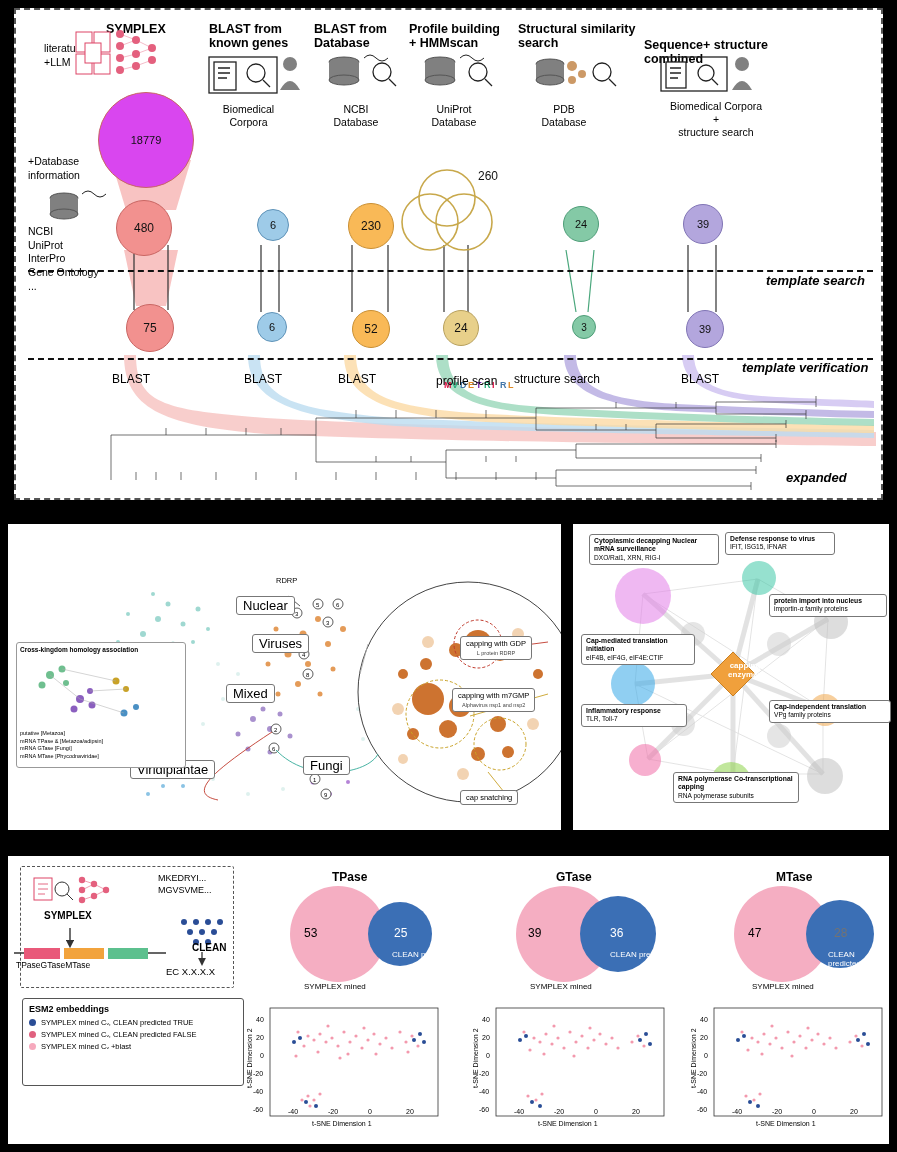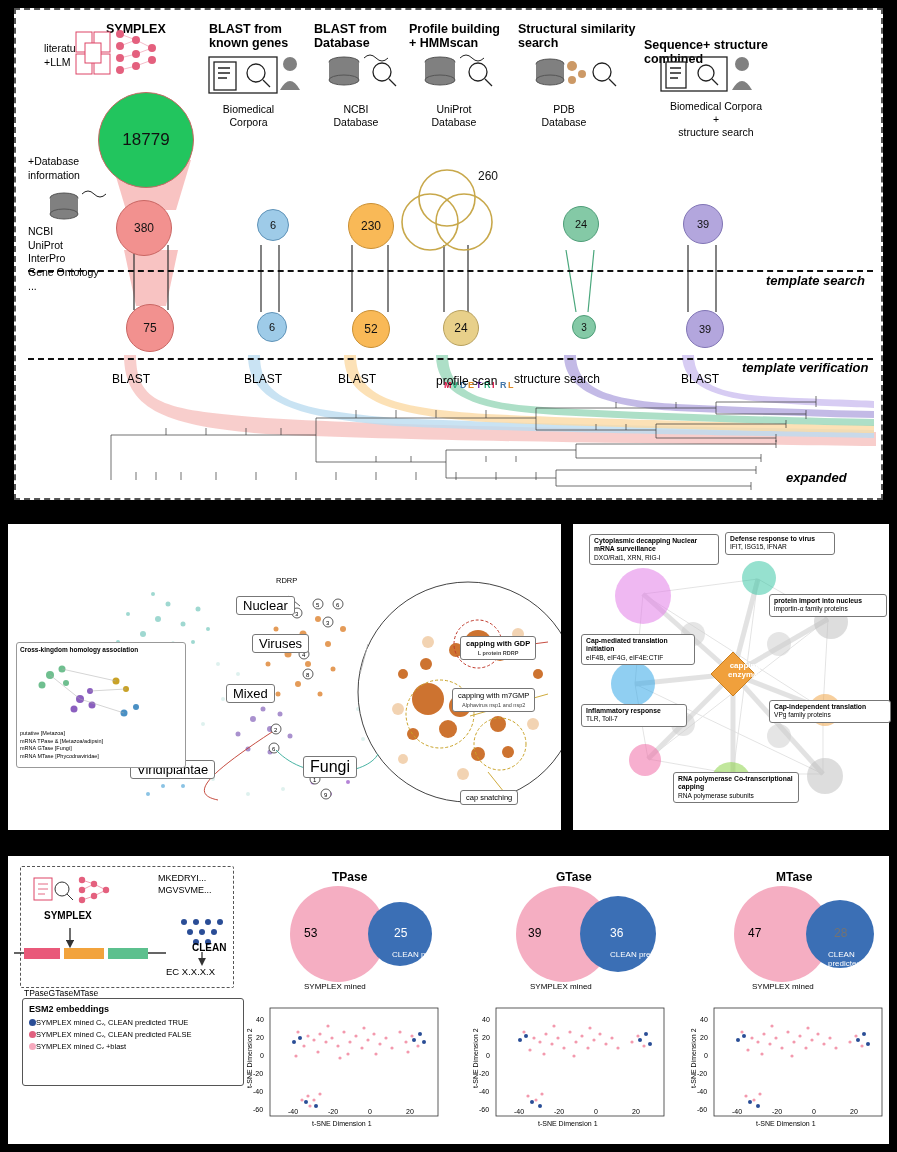--- a/index.html
+++ b/index.html
@@ -31,21 +31,21 @@
   
   #panelD{left:8px;top:856px;width:881px;height:288px;}
   .dashbox{position:absolute;border:1.5px dashed #555;border-radius:2px;}
   .dTxt{position:absolute;font-size:9.5px;}
   .dBold{font-weight:bold;}
   .venTitle{position:absolute;font-size:12px;font-weight:bold;}
   .vnum{position:absolute;font-size:12px;}
   .vlab{position:absolute;font-size:8px;}
   .axlab{position:absolute;font-size:7px;}
   .legendbox{position:absolute;border:1px solid #555;border-radius:3px;font-size:7.5px;padding:5px 6px;}
-  .legrow{display:flex;align-items:center;margin:3px 0;}
+  .legrow{display:flex;align-items:center;gap:5px;margin:3px 0;}
   .dot{width:7px;height:7px;border-radius:50%;display:inline-block;}
   .seqbox{position:absolute;font-size:9px;line-height:1.35;}
 </style>
 </head>
 <body>
 
 <div class="panel" id="panelA">
 
   <div class="colhead" style="left:90px;top:12px;width:120px;">SYMPLEX</div>
   <div class="colhead" style="left:193px;top:12px;width:100px;">BLAST from<br>known genes</div>
@@ -217,23 +217,23 @@
     </g>
 
     <g fill="#808080" stroke="#555" stroke-width="1">
       <ellipse cx="48" cy="188" rx="14" ry="5"></ellipse>
         <rect x="34" y="188" width="28" height="16" stroke="none"></rect>
         <ellipse cx="48" cy="204" rx="14" ry="5"></ellipse>
     </g>
     <path d="M66 184 q6 -6 12 0 q6 6 12 0" stroke="#222" fill="none" stroke-width="1"></path>
   </svg>
 
-  <div class="circ" style="left:82px;top:82px;width:96px;height:96px;background:#22c55e;border:1.5px solid #c96663;font-size:17px;">18779</div>
-
-  <div class="circ" style="left:100px;top:190px;width:56px;height:56px;background:#f2918f;border:1.5px solid #c96663;">380</div>
+  <div class="circ" style="left:82px;top:82px;width:96px;height:96px;background:#d946ef;border:1.5px solid #c96663;font-size:11px;">18779</div>
+
+  <div class="circ" style="left:100px;top:190px;width:56px;height:56px;background:#f2918f;border:1.5px solid #c96663;">480</div>
   <div class="circ" style="left:241px;top:199px;width:32px;height:32px;background:#9ecbe8;border:1.5px solid #5f93b8;font-size:11px;">6</div>
   <div class="circ" style="left:332px;top:193px;width:46px;height:46px;background:#f9b957;border:1.5px solid #c98f33;">230</div>
   <div class="circ" style="left:452px;top:155px;width:40px;height:22px;background:transparent;font-size:12px;">260</div>
   <div class="circ" style="left:547px;top:196px;width:36px;height:36px;background:#84c9a6;border:1.5px solid #4e9d78;font-size:11px;">24</div>
   <div class="circ" style="left:667px;top:194px;width:40px;height:40px;background:#b3a6dd;border:1.5px solid #8074b5;font-size:11px;">39</div>
 
   <div class="dashline" style="top:260px;"></div>
   <div class="stagelab" style="left:750px;top:243px;">template search</div>
 
   <div class="circ" style="left:110px;top:294px;width:48px;height:48px;background:#f2918f;border:1.5px solid #c96663;">75</div>
@@ -393,24 +393,24 @@
     <path d="M462 192 L540 170" stroke="#c9a227" stroke-width="0.9" fill="none"></path>
     <path d="M480 248 L496 268" stroke="#c9a227" stroke-width="0.9" fill="none"></path>
     <path d="M264 208 C200 250 180 270 210 276" stroke="#c0392b" stroke-width="0.9" fill="none"></path>
     <path d="M268 226 C300 260 360 250 370 230" stroke="#3a9" stroke-width="0.9" fill="none"></path>
   </svg>
 
   <div class="bLab" style="left:228px;top:72px;font-size:13px;">Nuclear</div>
   <div class="bLab" style="left:244px;top:110px;font-size:13px;">Viruses</div>
   <div class="bLab" style="left:218px;top:160px;font-size:13px;">Mixed</div>
   <div class="bLab" style="left:122px;top:236px;font-size:13px;">Viridiplantae</div>
-  <div class="bLab" style="left:295px;top:232px;font-size:16px;">Fungi</div>
+  <div class="bLab" style="left:295px;top:232px;font-size:13px;">Fungi</div>
   <div style="position:absolute;left:268px;top:52px;font-size:7.5px;">RDRP</div>
 
-  <div class="callout" style="left:452px;top:112px;font-weight:bold;">
+  <div class="callout" style="left:452px;top:112px;">
     <span>capping with GDP</span><br>
     <span class="sm">L protein RDRP</span>
   </div>
   <div class="callout" style="left:444px;top:164px;">
     <span>capping with m7GMP</span><br>
     <span class="sm">Alphavirus nsp1 and nsp2</span>
   </div>
   <div class="callout" style="left:452px;top:266px;">
     <span>cap snatching</span>
   </div>
@@ -704,21 +704,21 @@
     <circle cx="330" cy="78" r="48" fill="#f5aec2"></circle>
     <circle cx="392" cy="78" r="32" fill="#3b6fb5"></circle>
     <circle cx="556" cy="78" r="48" fill="#f5aec2"></circle>
     <circle cx="610" cy="78" r="38" fill="#3b6fb5"></circle>
     <circle cx="774" cy="78" r="48" fill="#f5aec2"></circle>
     <circle cx="832" cy="78" r="34" fill="#3b6fb5"></circle>
   </svg>
 
   <div class="dTxt dBold" style="left:36px;top:54px;font-size:10px;">SYMPLEX</div>
   <div class="dTxt dBold" style="left:184px;top:86px;font-size:10px;">CLEAN</div>
-  <div class="dTxt" style="left:16px;top:104px;font-size:8.5px;margin-top:28px;">
+  <div class="dTxt" style="left:8px;top:104px;font-size:8.5px;">
     <span>TPase</span><span>GTase</span><span>MTase</span>
   </div>
   <div class="seqbox" style="left:150px;top:16px;">MKEDRYI...<br>MGVSVME...</div>
   <div class="dTxt" style="left:158px;top:110px;font-size:9.5px;">EC X.X.X.X</div>
 
   <div class="legendbox" style="left:14px;top:142px;width:208px;height:76px;">
     <div style="font-weight:bold;font-size:9px;margin-bottom:4px;">ESM2 embeddings</div>
     <div class="legrow">
       <span class="dot" style="background:#2a4d96;"></span>
       <span>SYMPLEX mined Cᵥ, CLEAN predicted TRUE</span>

